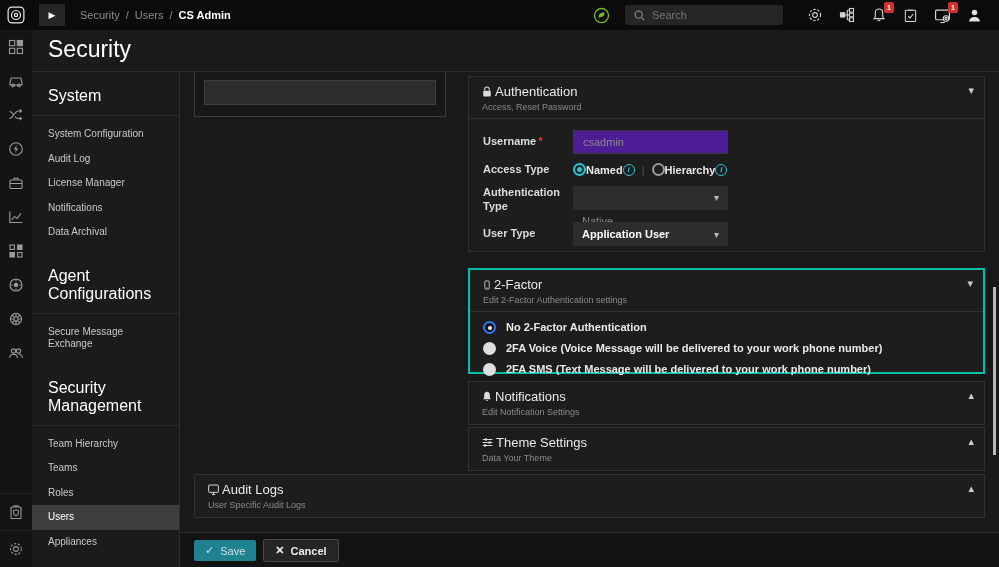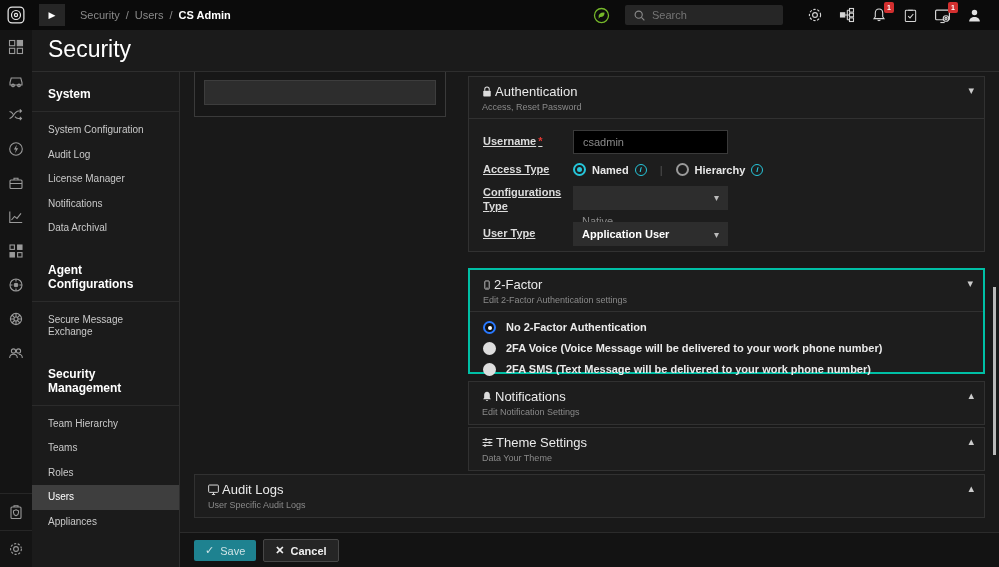--- a/index.html
+++ b/index.html
@@ -32,21 +32,21 @@
   .rail-div { width:32px; border-top:1px solid #262626; flex-shrink:0; }
   .rail-bottom-ic { width:16px; height:16px; margin:10px 0; cursor:pointer; flex-shrink:0; }
 
   
   .title-band { position:absolute; left:32px; top:30px; width:967px; height:41px; background:#1b1b1b; }
   .page-title { position:absolute; left:16px; top:6px; font-size:23px; color:#fff; }
 
   
   .sidebar { position:absolute; left:32px; top:71px; width:148px; height:496px; background:#1b1b1b;
     border-top:1px solid #2e2e2e; border-right:1px solid #2e2e2e; overflow:hidden; }
-  .sb-title { padding:15px 16px 10px; font-size:12px; font-weight:bold; color:#fff; }
+  .sb-title { padding:15px 16px 10px; font-size:16px; font-weight:normal; color:#fff; }
   .sb-title.later { padding-top:22px; }
   .sb-div { border-top:1px solid #2b2b2b; }
   .sb-list { padding-top:6px; }
   .sb-item { padding:6px 16px 6px; font-size:10px; color:#c9c9c9; cursor:pointer; line-height:1.25; }
   .sb-item.selected { background:#3e3e3e; color:#fff; }
 
   
   .content { position:absolute; left:180px; top:71px; width:819px; height:496px;
     background:#191919; border-top:1px solid #2e2e2e; }
 
@@ -59,31 +59,31 @@
   .panel-head { position:relative; padding:7px 12px 6px; }
   .panel-head.divided { border-bottom:1px solid #313131; }
   .panel-title { font-size:13px; color:#eaeaea; display:flex; align-items:center; gap:2px; }
   .panel-sub { font-size:9px; color:#8a8a8a; margin-top:3px; margin-left:1px; }
   .panel-caret { position:absolute; right:10px; top:7px; color:#ccc; font-size:11px; cursor:pointer; }
 
   .panel-auth { top:4px; height:176px; }
   .auth-body { padding:11px 14px 0; }
   .frow { display:flex; align-items:center; margin-bottom:9px; }
   .frow.top-align { align-items:flex-start; }
-  .flabel { width:90px; font-size:11px; font-weight:bold; color:#dcdcdc; flex-shrink:0; line-height:1.25;text-decoration:underline; }
+  .flabel { width:90px; font-size:11px; font-weight:bold; color:#dcdcdc; flex-shrink:0; line-height:1.25; }
   .req { color:#e53935; margin-left:2px; }
-  .txt-input { width:155px; height:24px; background:#000000; border:1px solid #3a3a3a;
+  .txt-input { width:155px; height:24px; background:#4c1d95; border:1px solid #3a3a3a;
     color:#8a8a8a; font-size:11px; padding:0 9px; }
   .dropdown { width:155px; height:24px; background:#2d2d2d; display:flex; align-items:center;
     justify-content:space-between; padding:0 9px; font-size:11px; cursor:pointer; }
   .dropdown .dd-caret { font-size:10px; color:#bbb; }
   .dd-disabled { color:#8a8a8a;margin-top:47px; }
   .dd-active { color:#fff; font-weight:bold; }
 
-  .radio-group { display:flex; align-items:center; gap:6px; font-size:11px; font-weight:bold; color:#e8e8e8; }
+  .radio-group { display:flex; align-items:center; font-size:11px; font-weight:bold; color:#e8e8e8; }
   .radio { width:13px; height:13px; border-radius:50%; position:relative; flex-shrink:0; cursor:pointer; }
   .radio.sel-teal { border:2px solid #26c6da; }
   .radio.sel-teal::after { content:""; position:absolute; left:2px; top:2px; width:5px; height:5px;
     border-radius:50%; background:#26c6da; }
   .radio.unsel { border:2px solid #9a9a9a; }
   .radio.sel-blue { border:2px solid #2979ff; background:#101010; }
   .radio.sel-blue::after { content:""; position:absolute; left:2.5px; top:2.5px; width:4px; height:4px;
     border-radius:50%; background:#fff; }
   .radio.filled-white { background:#dedede; border:2px solid #dedede; }
   .info-ic { width:12px; height:12px; border:1px solid #26c6da; border-radius:50%; color:#26c6da;
@@ -347,21 +347,21 @@
           <span class="radio sel-teal"></span>
           <span>Named</span>
           <span class="info-ic">i</span>
           <span class="pipe">|</span>
           <span class="radio unsel"></span>
           <span>Hierarchy</span>
           <span class="info-ic">i</span>
         </div>
       </div>
       <div class="frow top-align">
-        <div class="flabel">Configurations Type</div>
+        <div class="flabel">Authentication Type</div>
         <div class="dropdown">
           <span class="dd-disabled">Native</span>
           <span class="dd-caret">▾</span>
         </div>
       </div>
       <div class="frow">
         <div class="flabel">User Type</div>
         <div class="dropdown">
           <span class="dd-active">Application User</span>
           <span class="dd-caret">▾</span>

